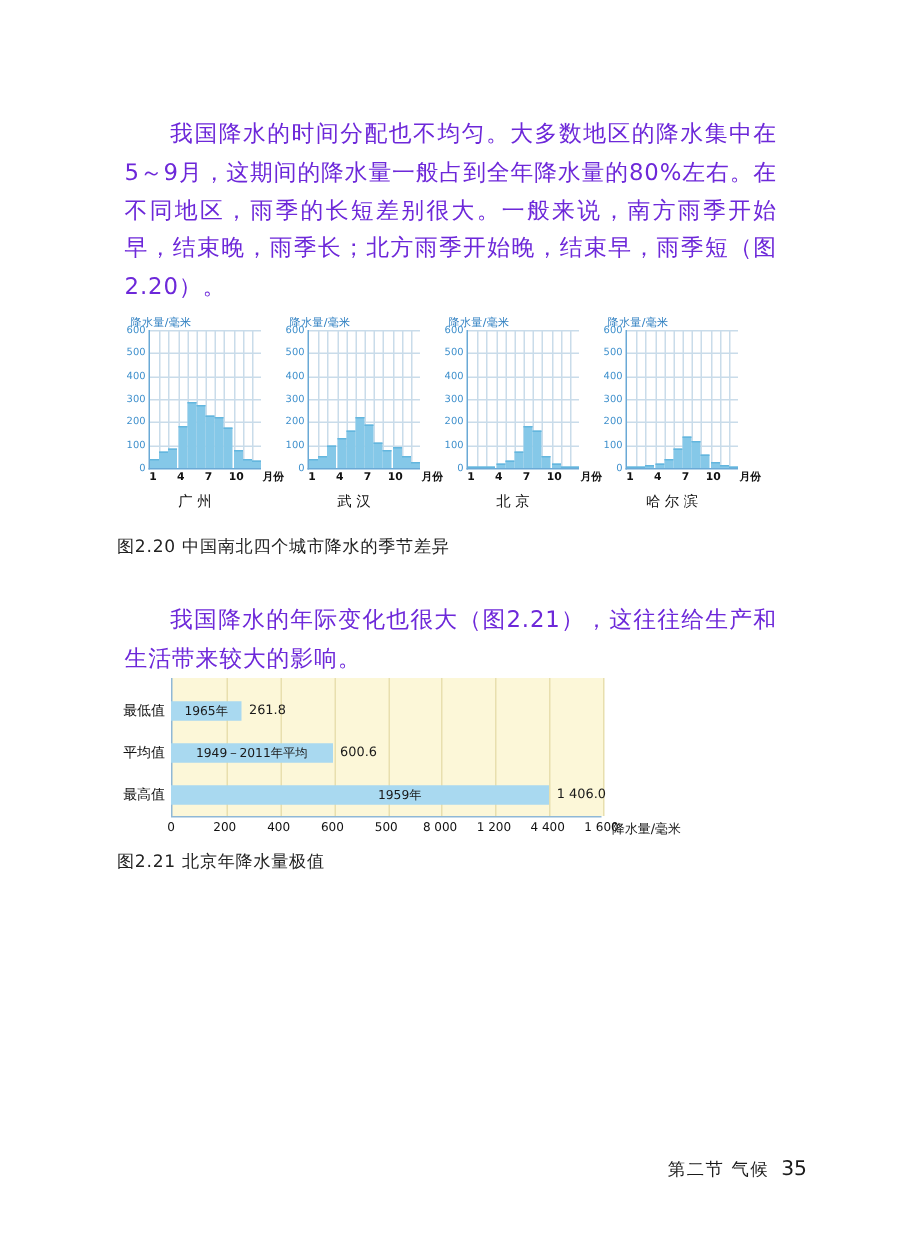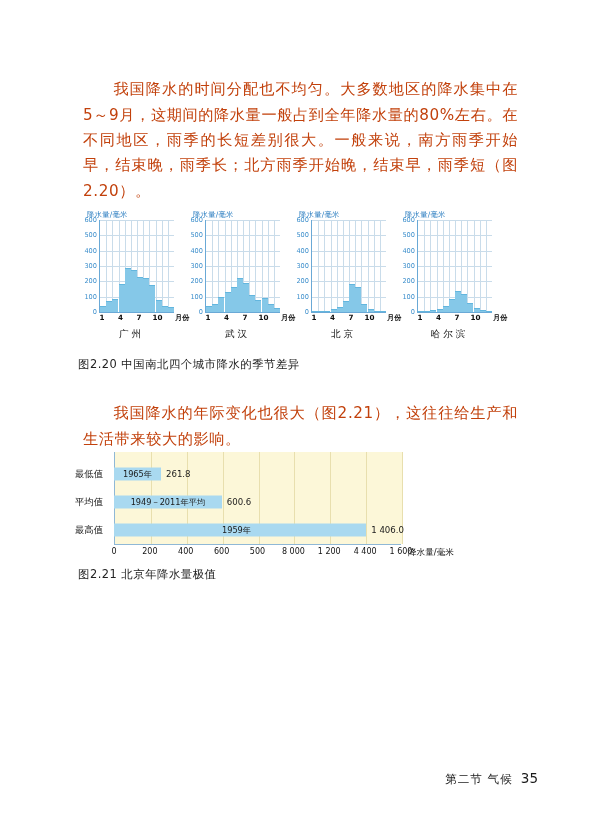--- a/index.html
+++ b/index.html
@@ -25,21 +25,21 @@
   
   .para {
     position: absolute;
     left: 83px;
     width: 435px;
     font-size: 15.2px;
     line-height: 25.4px;
     letter-spacing: 0.6px;
     text-align: justify;
     text-justify: inter-character;
-    color: #c2410c;
+    color: #6d28d9;
     text-indent: 2em;
   }
   #para-1 { top: 62px; }
   #para-2 { top: 386px; }
   #para-3 { top: 598px; }
 
   
   .caption {
     position: absolute;
     left: 78px;
@@ -199,21 +199,21 @@
     position: absolute;
     top: 0;
     bottom: 0;
     width: 1px;
     background: #e8dfae;
   }
   .hbar-row-label {
     position: absolute;
     left: 0;
     width: 42px;
-    text-align: center;
+    text-align: right;
     font-size: 9.3px;
     color: #111;
     transform: translateY(-50%);
     white-space: nowrap;
   }
   .hbar {
     position: absolute;
     height: 13px;
     background: #a9d9f0;
     transform: translateY(-50%);
@@ -522,21 +522,21 @@
       <div class="hbar-row-label" style="top: 22px;">最低值</div>
       <div class="hbar" style="left: 46px; top: 22px; width: 46.9604px;"></div>
       <div class="hbar-inner-label" style="left: 46px; width: 46.9604px; top: 22px;">1965年</div>
       <div class="hbar-value" style="left: 97.9604px; top: 22px;">261.8</div>
       <div class="hbar-row-label" style="top: 50px;">平均值</div>
       <div class="hbar" style="left: 46px; top: 50px; width: 107.733px;"></div>
       <div class="hbar-inner-label" style="left: 46px; width: 107.733px; top: 50px;">1949－2011年平均</div>
       <div class="hbar-value" style="left: 158.733px; top: 50px;">600.6</div>
       <div class="hbar-row-label" style="top: 78px;">最高值</div>
       <div class="hbar" style="left: 46px; top: 78px; width: 252.201px;"></div>
-      <div class="hbar-inner-label" style="left: 30px; width: 277px; top: 78px;">1959年</div>
+      <div class="hbar-inner-label" style="left: 60px; width: 277px; top: 78px;">1959年</div>
       <div class="hbar-value" style="left: 303.201px; top: 78px;">1 406.0</div>
       <div class="hbar-axis"></div>
       <div class="hbar-xtick" style="left: 46px;">0</div>
       <div class="hbar-xtick" style="left: 81.875px;">200</div>
       <div class="hbar-xtick" style="left: 117.75px;">400</div>
       <div class="hbar-xtick" style="left: 153.625px;">600</div>
       <div class="hbar-xtick" style="left: 189.5px;">500</div>
       <div class="hbar-xtick" style="left: 225.375px;">8 000</div>
       <div class="hbar-xtick" style="left: 261.25px;">1 200</div>
       <div class="hbar-xtick" style="left: 297.125px;">4 400</div>

